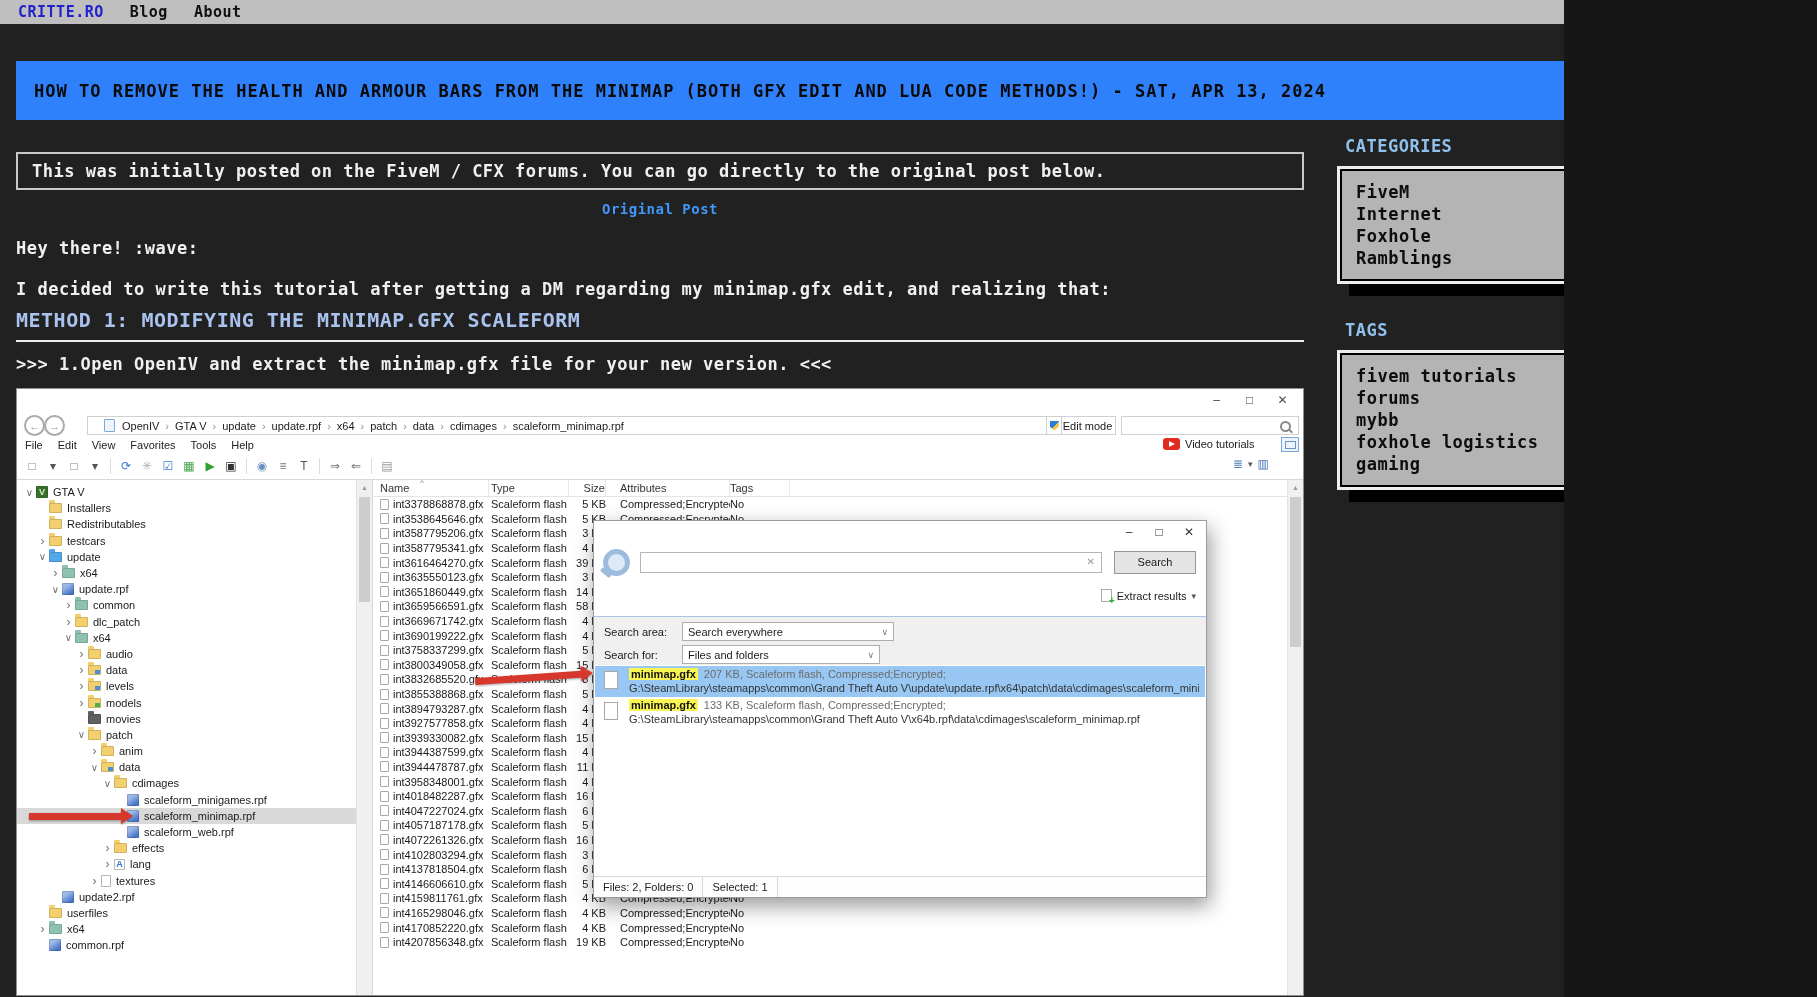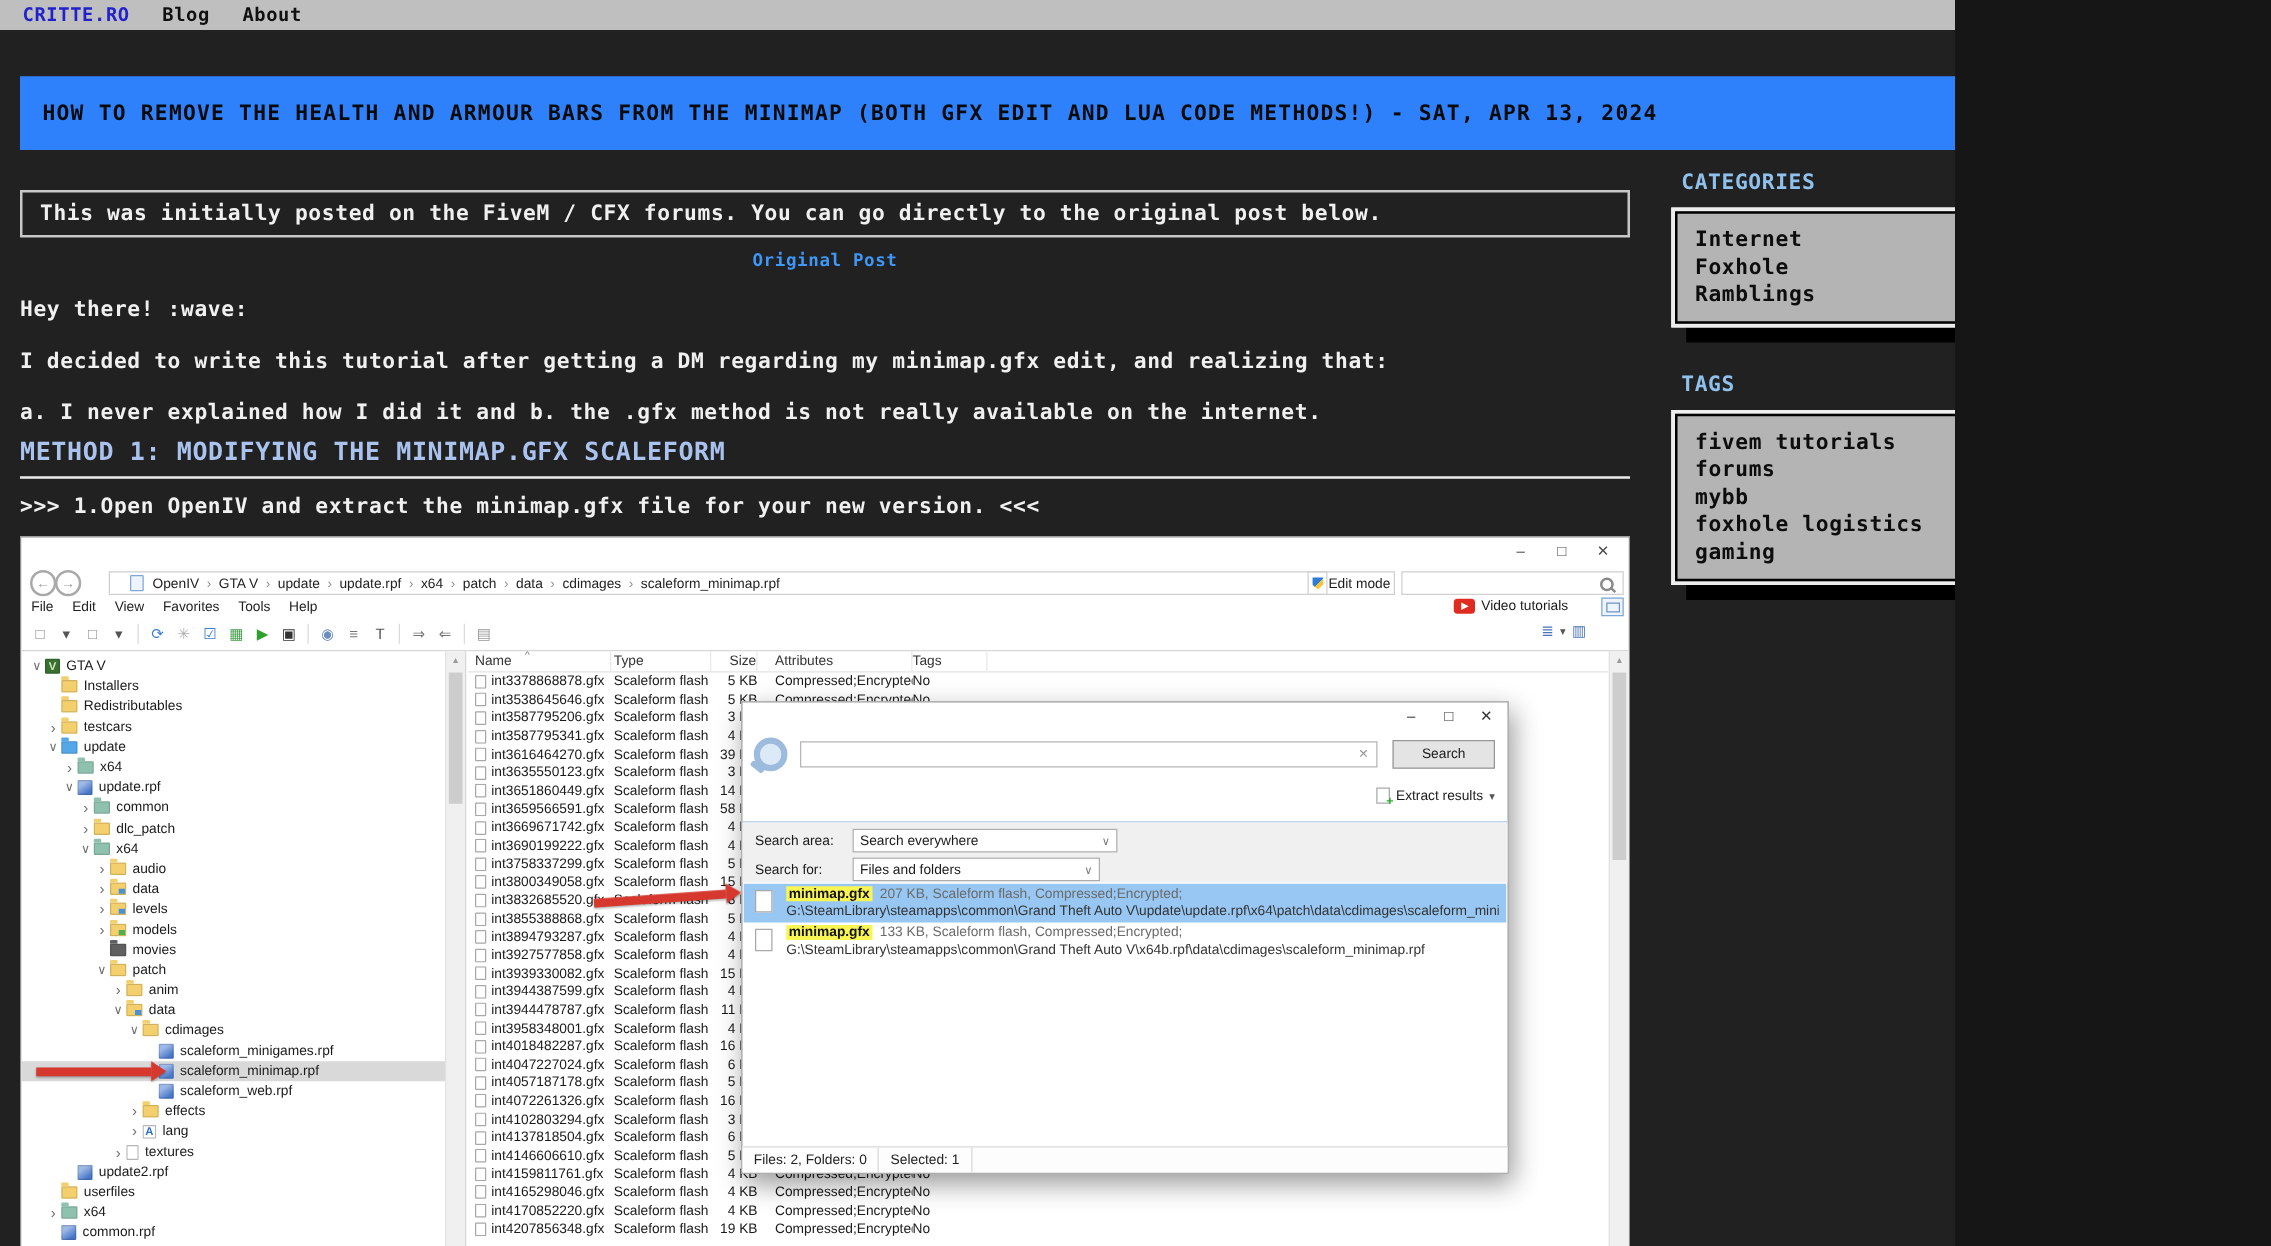--- a/index.html
+++ b/index.html
@@ -173,20 +173,21 @@
     <span class="nav-item">Blog</span>
     <span class="nav-item">About</span>
   </div>
 
   <div class="banner">HOW TO REMOVE THE HEALTH AND ARMOUR BARS FROM THE MINIMAP (BOTH GFX EDIT AND LUA CODE METHODS!) - SAT, APR 13, 2024</div>
 
   <div class="sidebar">
     <div class="sb-head">CATEGORIES</div>
     <div class="sb-box">
       <div class="sb-inner" id="cat-list">
+          <span class="sb-link">FiveM</span>
           <span class="sb-link">Internet</span>
           <span class="sb-link">Foxhole</span>
           <span class="sb-link">Ramblings</span>
         </div>
     </div>
     <div class="sb-head">TAGS</div>
     <div class="sb-box">
       <div class="sb-inner" id="tag-list">
           <span class="sb-link">fivem tutorials</span>
           <span class="sb-link">forums</span>
@@ -195,21 +196,20 @@
           <span class="sb-link">gaming</span>
         </div>
     </div>
   </div>
 
   <div class="main">
     <div class="quote-box">This was initially posted on the FiveM / CFX forums. You can go directly to the original post below.</div>
     <div class="op-link">Original Post</div>
     <div class="para">Hey there! :wave:</div>
     <div class="para">I decided to write this tutorial after getting a DM regarding my minimap.gfx edit, and realizing that:</div>
-    <div class="para">a. I never explained how I did it and b. the .gfx method is not really available on the internet.</div>
     <div class="method">METHOD 1: MODIFYING THE MINIMAP.GFX SCALEFORM</div>
     <hr class="mhr">
     <div class="step">&gt;&gt;&gt; 1.Open OpenIV and extract the minimap.gfx file for your new version. &lt;&lt;&lt;</div>
 
     <div class="shot">
 
       <div class="ctlrow">
         <span class="ctl">–</span>
         <span class="ctl">□</span>
         <span class="ctl">✕</span>

